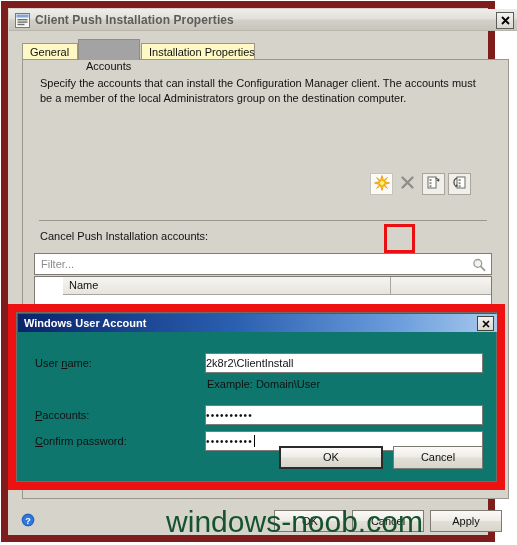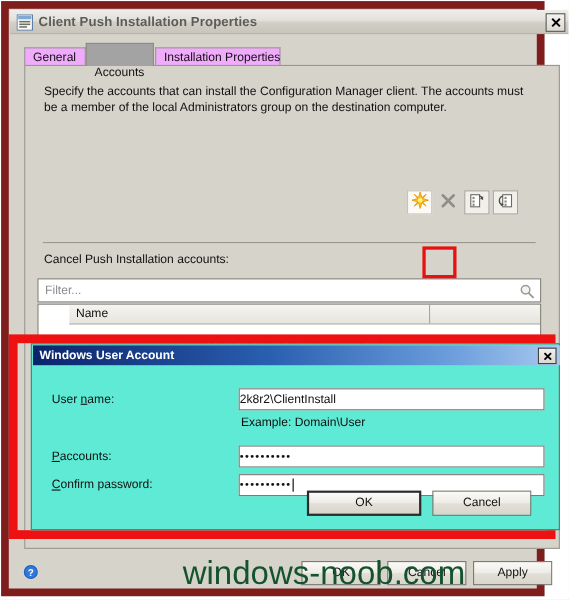--- a/index.html
+++ b/index.html
@@ -67,21 +67,21 @@
   
   .tabstrip {
     position: absolute;
     left: 14px; top: 34px;
     width: 486px; height: 18px;
   }
   .tab {
     position: absolute;
     bottom: 0;
     height: 17px;
-    background: #f0abfc;
+    background: #fef9c3;
     border: 1px solid #9a978f;
     border-bottom: none;
     box-sizing: border-box;
     padding: 1px 7px 0 7px;
     font-size: 11px;
     color: #111111;
     white-space: nowrap;
     line-height: 15px;
   }
   .tab.active {
@@ -238,23 +238,23 @@
   .dlg-redframe {
     position: absolute;
     left: 8px; top: 304px;
     width: 497px; height: 186px;
     border: 8px solid #ee1111;
     box-sizing: border-box;
     z-index: 30;
   }
   .dialog {
     position: absolute;
-    left: 28px; top: 312px;
+    left: 16px; top: 312px;
     width: 481px; height: 170px;
-    background: #5eead4;
+    background: #0f766e;
     border: 1px solid #6f6d67;
     box-sizing: border-box;
     z-index: 31;
   }
   .dlg-title {
     position: absolute;
     left: 1px; top: 1px;
     width: 479px; height: 18px;
     background: linear-gradient(to right, #0a246a 0%, #2a5fb0 45%, #6d9fdd 80%, #a8c9ee 100%);
     box-sizing: border-box;

